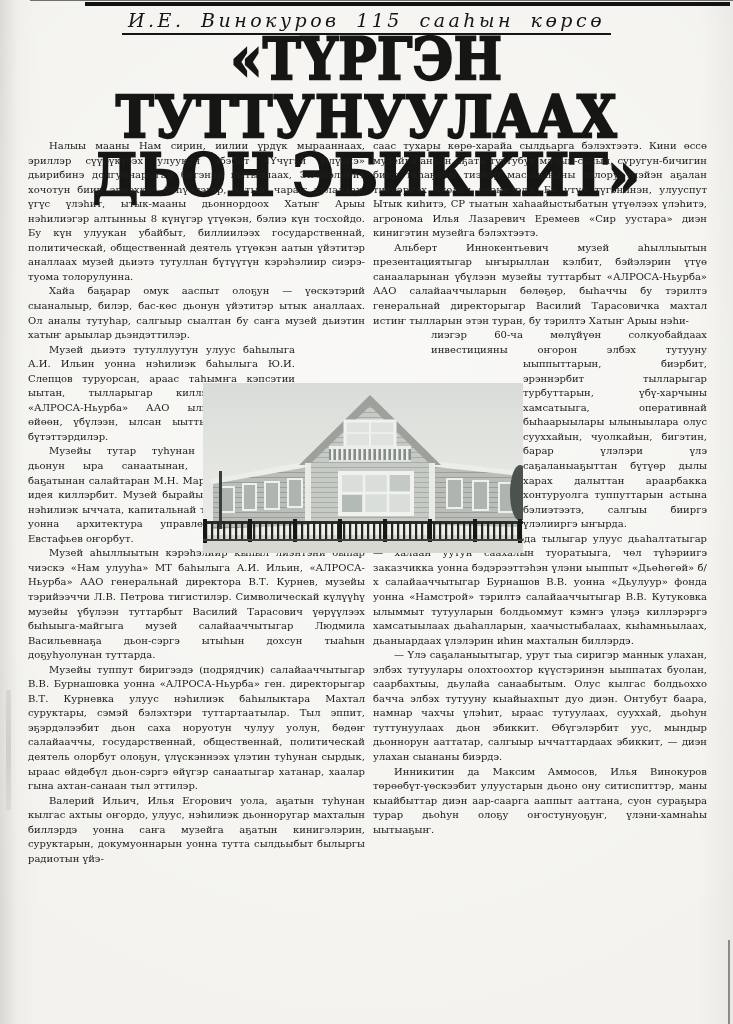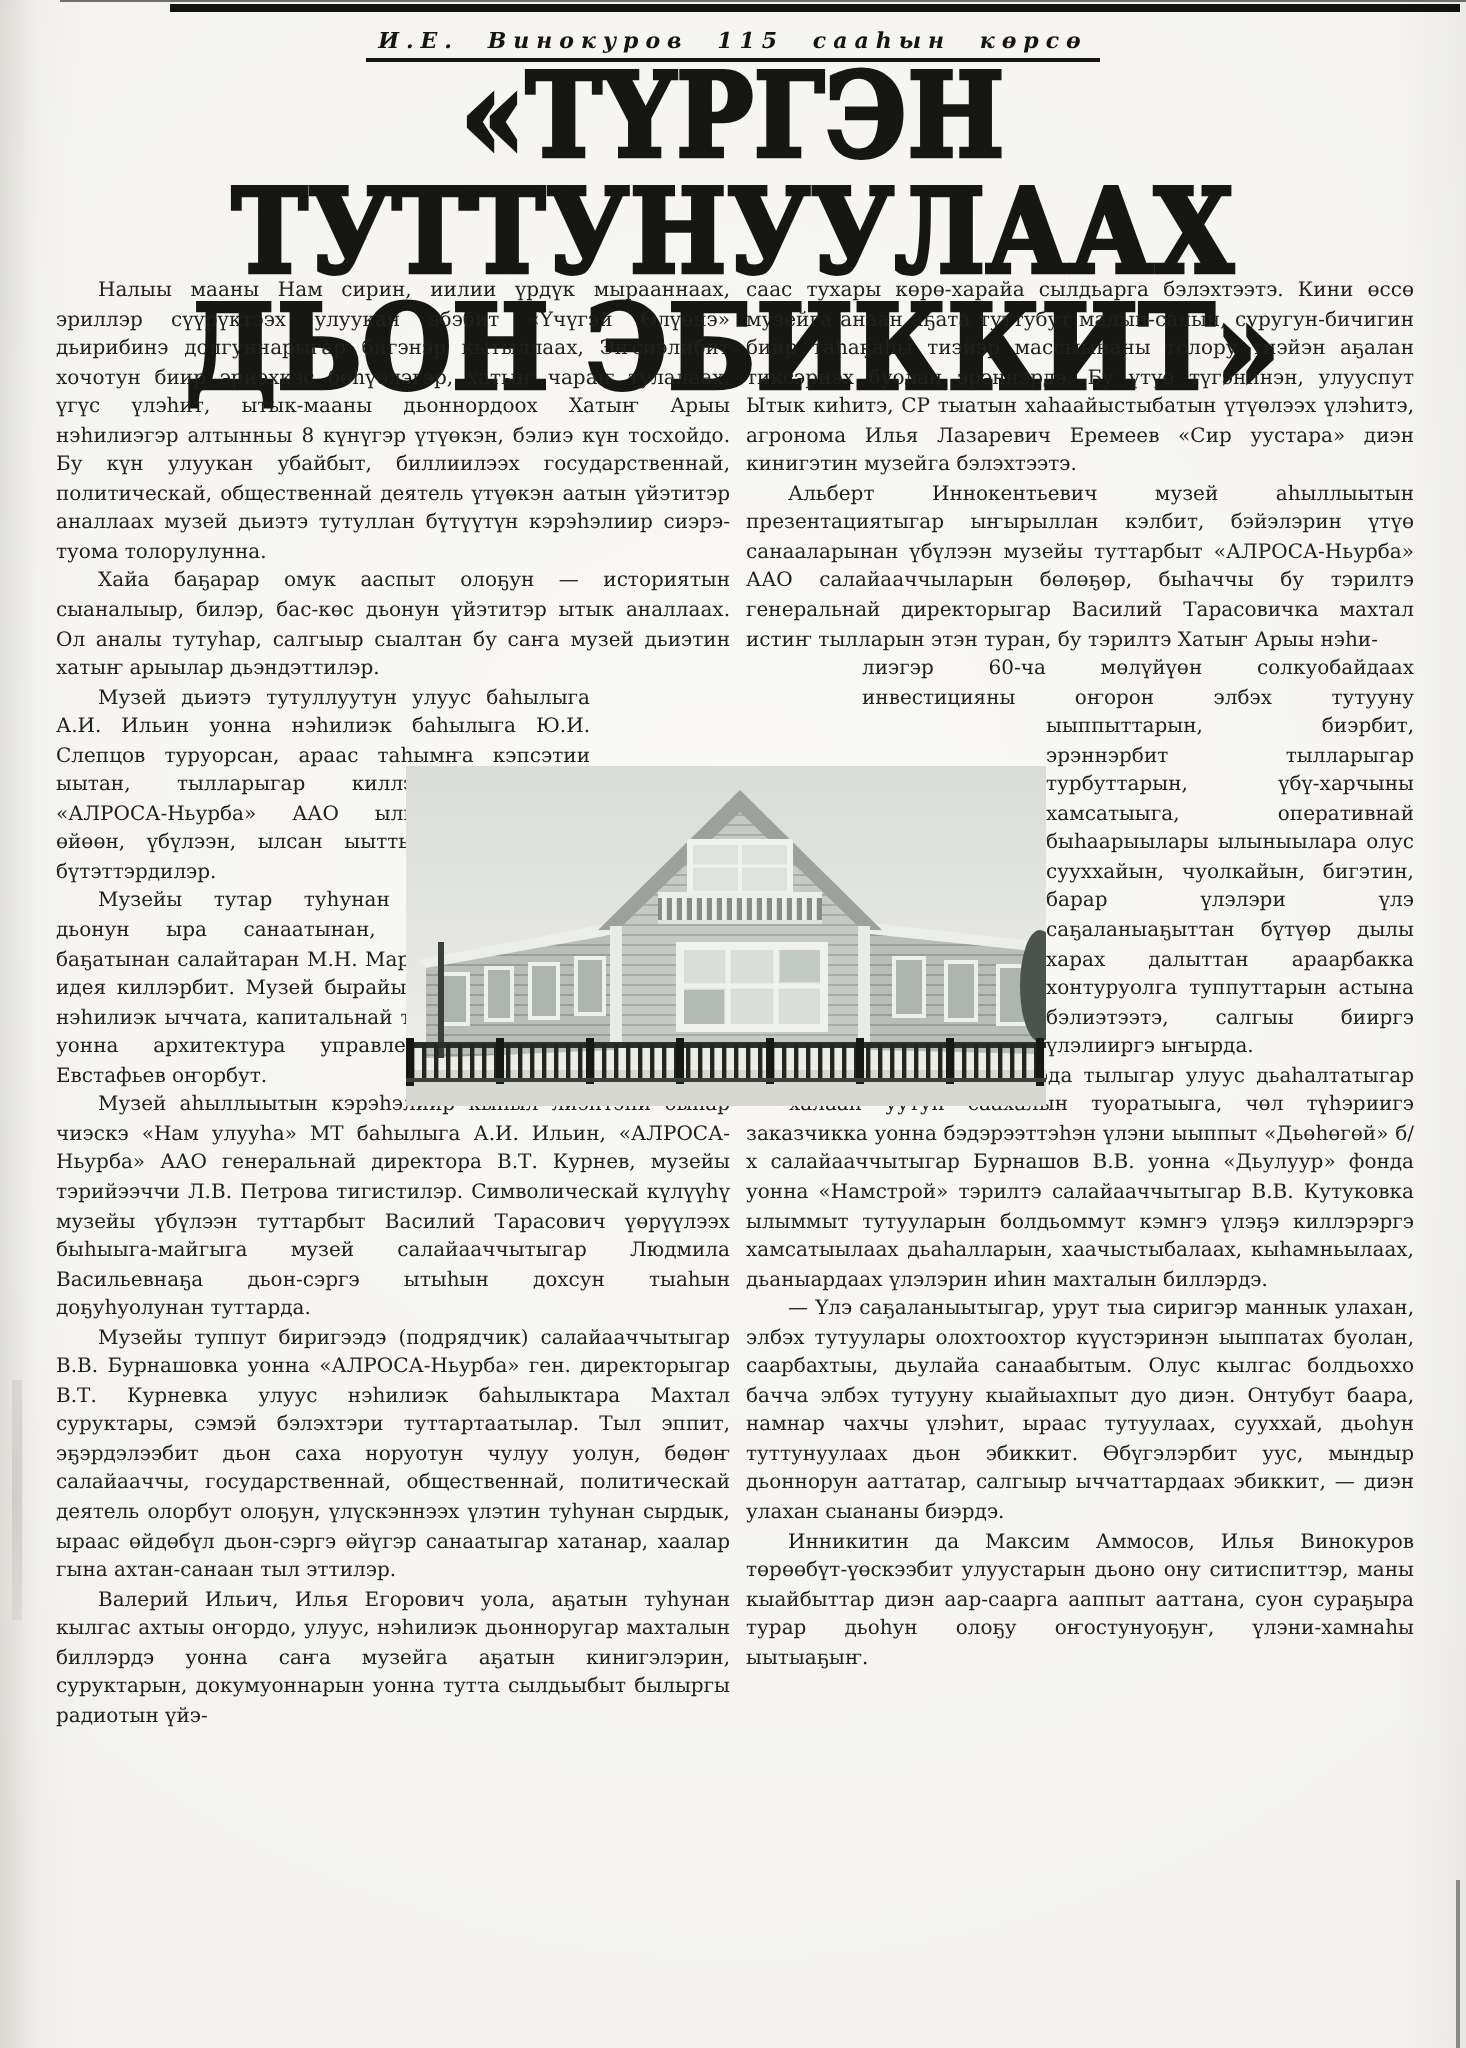--- a/index.html
+++ b/index.html
@@ -14,22 +14,22 @@
       radial-gradient(ellipse 120% 90% at 50% 40%, rgba(255,255,255,.55), rgba(255,255,255,0) 70%),
       linear-gradient(90deg,#d8d7d2 0,#efeeea 18px,#f3f2ee 40px,#f3f2ee 700px,#e9e8e4 733px),
       #f1f0ec;
     color:#1d1d1c;
   }
   
   .top-rule{position:absolute;left:85px;top:2px;width:645px;height:4px;background:#121212;}
   .top-rule-thin{position:absolute;left:30px;top:0px;width:703px;height:1px;background:#6f6f6b;}
   .kicker-wrap{position:absolute;left:0;top:9px;width:733px;text-align:center;}
   .kicker{
-    display:inline-block;font-weight:bold;font-style:italic;
-    font-size:11px;letter-spacing:3.5px;word-spacing:7px;
+    display:inline-block;font-weight:normal;font-style:italic;
+    font-size:19px;letter-spacing:3.5px;word-spacing:7px;
     border-bottom:2.5px solid #151515;padding:0 6px 2px 6px;color:#151515;
   }
   .headline{
     position:absolute;left:0;top:30px;width:733px;margin:0;
     text-align:center;font-weight:900;color:#161615;
     font-size:51px;line-height:1.00;letter-spacing:.5px;
     -webkit-text-stroke:2px #161615;
     transform:scaleY(1.14);transform-origin:top center;
   }
   
@@ -72,21 +72,21 @@
   </div>
 
   <h1 class="headline"><span>«ТҮРГЭН ТУТТУНУУЛААХ</span><br>
     <span>ДЬОН ЭБИККИТ»</span>
   </h1>
 
   <div class="article">
 
     <div class="col">
       <p>Налыы мааны Нам сирин, иилии үрдүк мырааннаах, эриллэр сүүрүктээх улуукан эбэбит «Үчүгэй Өлүөнэ» дьирибинэ долгуннарыгар бигэнэр кытыллаах, Эҥсиэлибит хочотун биир эриэхкэс бөһүөлэгэр, хатыҥ чараҥ тулалаах, үгүс үлэһит, ытык-мааны дьоннордоох Хатыҥ Арыы нэһилиэгэр алтынньы 8 күнүгэр үтүөкэн, бэлиэ күн тосхойдо. Бу күн улуукан убайбыт, биллиилээх государственнай, политическай, общественнай деятель үтүөкэн аатын үйэтитэр аналлаах музей дьиэтэ тутуллан бүтүүтүн кэрэһэлиир сиэрэ-туома толорулунна.</p>
-      <p>Хайа баҕарар омук ааспыт олоҕун — историятын сыаналыыр, билэр, бас-көс дьонун үйэтитэр ытык аналлаах. Ол аналы тутуһар, салгыыр сыалтан бу саҥа музей дьиэтин хатыҥ арыылар дьэндэттилэр.</p>
+      <p>Хайа баҕарар омук ааспыт олоҕун — үөскэтэрий сыаналыыр, билэр, бас-көс дьонун үйэтитэр ытык аналлаах. Ол аналы тутуһар, салгыыр сыалтан бу саҥа музей дьиэтин хатыҥ арыылар дьэндэттилэр.</p>
       <div class="sp spL1"></div>
       <div class="sp spL2"></div>
       <p>Музей дьиэтэ тутуллуутун улуус баһылыга А.И. Ильин уонна нэһилиэк баһылыга Ю.И. Слепцов туруорсан, араас таһымҥа кэпсэтии ыытан, тылларыгар киллэрэн, «АЛРОСА-Ньурба» ААО ылынан өйөөн, үбүлээн, ылсан ыыттылар, бүтэттэрдилэр.</p>
       <p>Музейы тутар туһунан бар дьонун ыра санаатынан, үтүө баҕатынан салайтаран М.Н. Маркова идея киллэрбит. Музей бырайыагын нэһилиэк ыччата, капитальнай тутуу уонна архитектура управлениетын архитектора А.А. Евстафьев оҥорбут.</p>
       <p>Музей аһыллыытын кэрэһэлиир кыһыл лиэнтэни быһар чиэскэ «Нам улууһа» МТ баһылыга А.И. Ильин, «АЛРОСА-Ньурба» ААО генеральнай директора В.Т. Курнев, музейы тэрийээччи Л.В. Петрова тигистилэр. Символическай күлүүһү музейы үбүлээн туттарбыт Василий Тарасович үөрүүлээх быһыыга-майгыга музей салайааччытыгар Людмила Васильевнаҕа дьон-сэргэ ытыһын дохсун тыаһын доҕуһуолунан туттарда.</p>
       <p>Музейы туппут биригээдэ (подрядчик) салайааччытыгар В.В. Бурнашовка уонна «АЛРОСА-Ньурба» ген. директорыгар В.Т. Курневка улуус нэһилиэк баһылыктара Махтал суруктары, сэмэй бэлэхтэри туттартаатылар. Тыл эппит, эҕэрдэлээбит дьон саха норуотун чулуу уолун, бөдөҥ салайааччы, государственнай, общественнай, политическай деятель олорбут олоҕун, үлүскэннээх үлэтин туһунан сырдык, ыраас өйдөбүл дьон-сэргэ өйүгэр санаатыгар хатанар, хаалар гына ахтан-санаан тыл эттилэр.</p>
       <p>Валерий Ильич, Илья Егорович уола, аҕатын туһунан кылгас ахтыы оҥордо, улуус, нэһилиэк дьонноругар махталын биллэрдэ уонна саҥа музейга аҕатын кинигэлэрин, суруктарын, докумуоннарын уонна тутта сылдьыбыт былыргы радиотын үйэ-</p>
     </div>
 
     <div class="col col-right">

